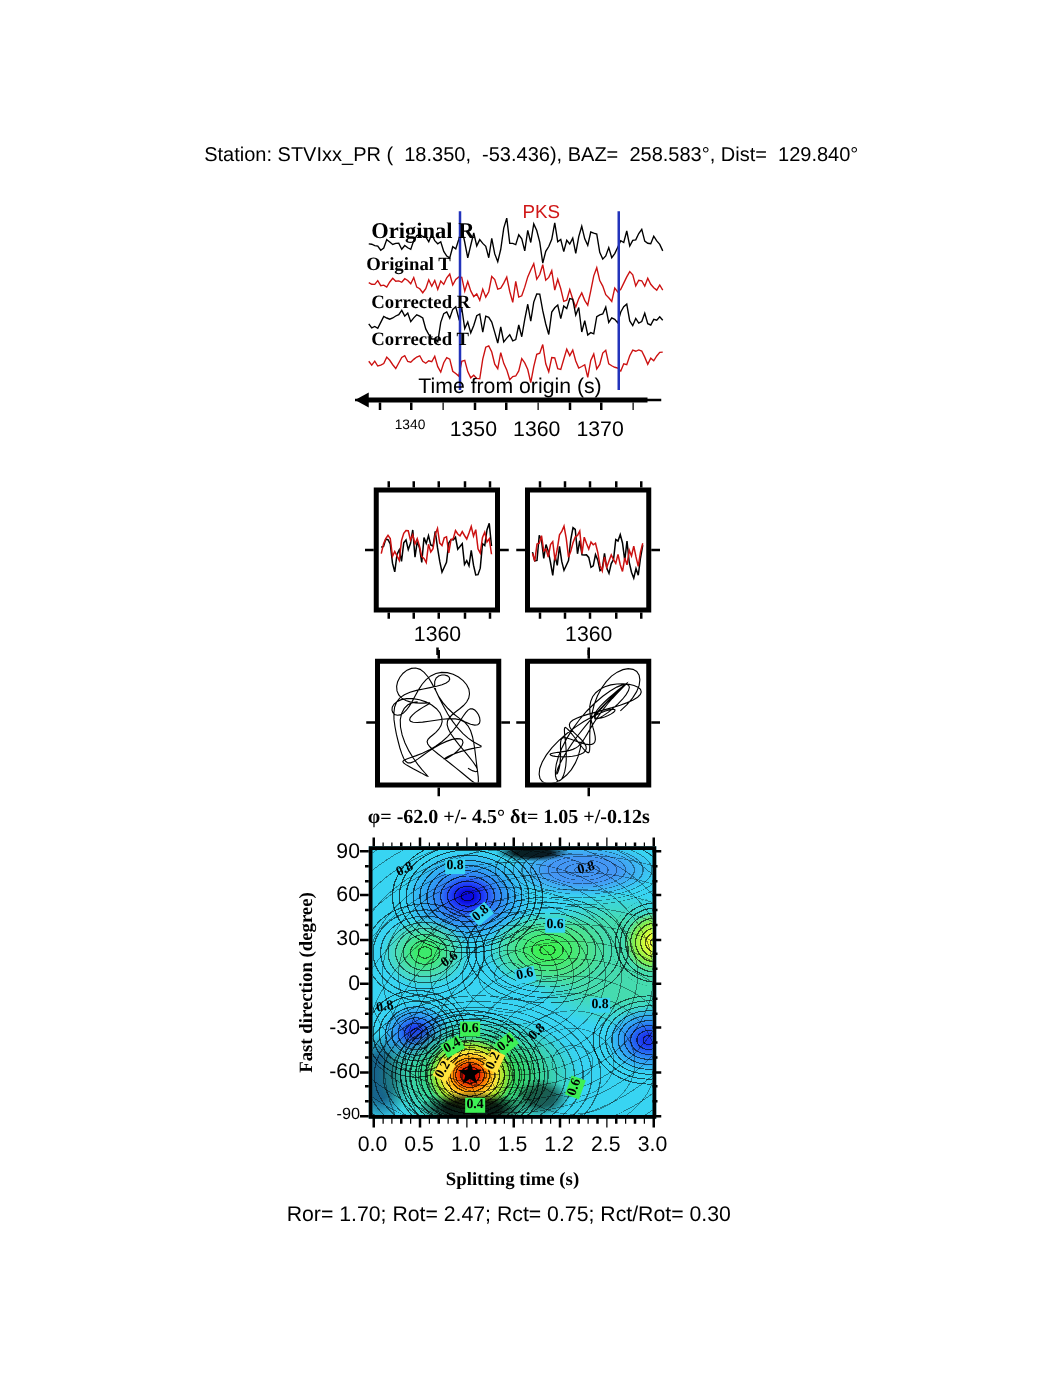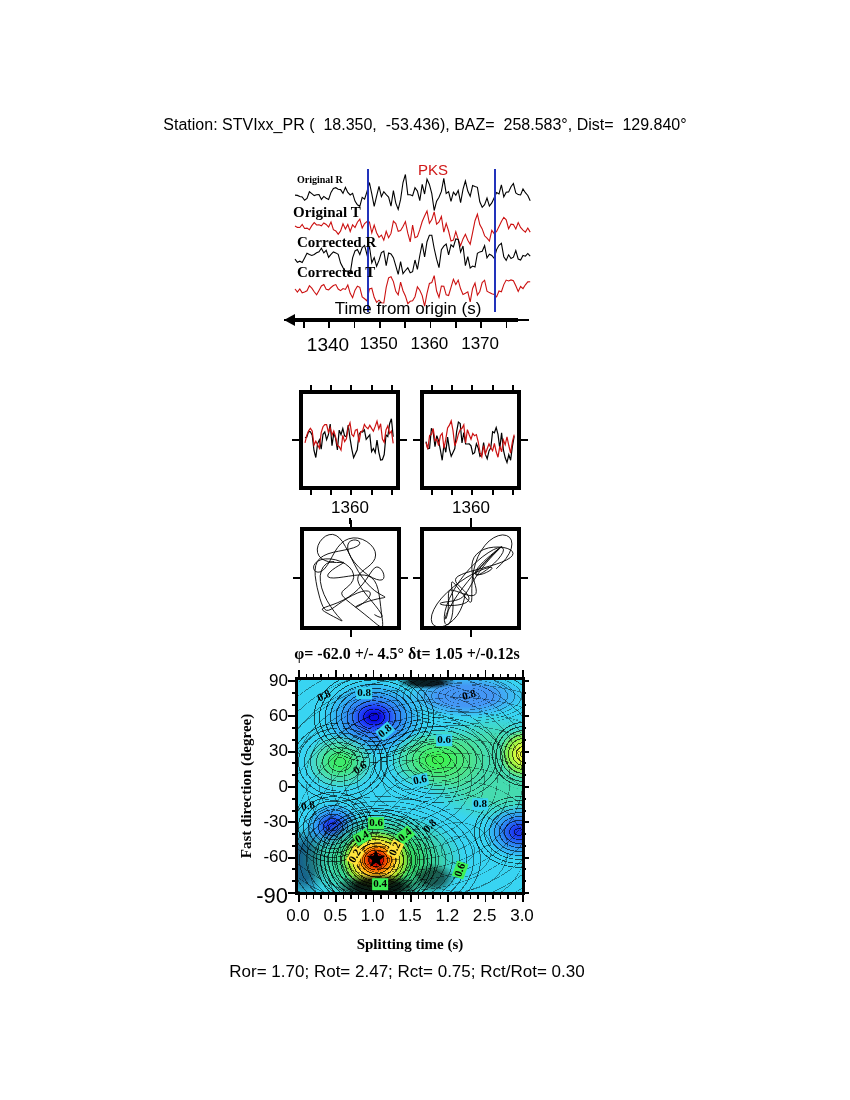--- a/index.html
+++ b/index.html
@@ -25,41 +25,41 @@
   <div class="abs" style="left:292px;top:163px;width:243px;height:158px;">
     <svg id="wf-top" width="243" height="155" viewBox="0 0 243 155">
         <polyline points="3.0,32.1 5.4,32.4 7.8,33.5 10.2,33.9 12.6,37.2 15.0,35.4 17.4,28.7 19.8,30.6 22.2,32.6 24.6,31.7 27.0,31.5 29.4,36.4 31.8,33.4 34.2,35.2 36.6,36.5 39.0,29.4 41.4,25.5 43.8,24.7 46.2,26.2 48.6,26.6 51.0,30.4 53.4,24.4 55.8,29.5 58.2,32.0 60.6,30.4 63.0,38.1 65.4,41.8 67.8,43.3 70.2,34.4 72.6,36.1 75.0,28.6 77.4,19.5 79.8,30.8 82.2,43.3 84.6,33.2 87.0,23.4 89.4,33.7 91.8,28.7 94.2,31.7 96.6,34.0 99.0,43.2 101.4,27.7 103.8,40.1 106.2,46.4 108.6,36.4 111.0,19.5 113.4,11.5 115.8,31.6 118.2,31.7 120.6,32.7 123.0,24.8 125.4,28.1 127.8,37.7 130.2,21.3 132.6,31.0 135.0,16.1 137.4,21.4 139.8,30.7 142.2,47.5 144.6,38.1 147.0,34.2 149.4,28.4 151.8,15.3 154.2,30.4 156.6,28.6 159.0,38.3 161.4,29.2 163.8,32.2 166.2,27.5 168.6,39.7 171.0,26.3 173.4,18.0 175.8,28.1 178.2,33.3 180.6,22.6 183.0,23.5 185.4,24.3 187.8,38.8 190.2,44.3 192.6,41.7 195.0,35.1 197.4,43.1 199.8,39.9 202.2,34.8 204.6,29.5 207.0,31.0 209.4,21.8 211.8,33.8 214.2,29.3 216.6,28.9 219.0,23.8 221.4,20.5 223.8,29.9 226.2,31.6 228.6,32.0 231.0,26.0 233.4,29.7 235.8,32.5 238.2,37.7" fill="none" stroke="#000000" stroke-width="1.1"></polyline>
         <polyline points="3.0,63.1 5.4,64.4 7.8,64.5 10.2,61.5 12.6,65.5 15.0,65.1 17.4,66.7 19.8,62.6 22.2,59.6 24.6,62.0 27.0,61.7 29.4,62.8 31.8,60.0 34.2,61.4 36.6,64.0 39.0,59.0 41.4,66.7 43.8,68.0 46.2,71.2 48.6,67.9 51.0,60.8 53.4,66.0 55.8,61.4 58.2,68.5 60.6,61.8 63.0,64.5 65.4,59.2 67.8,56.2 70.2,65.0 72.6,60.6 75.0,58.5 77.4,58.9 79.8,69.9 82.2,62.2 84.6,69.7 87.0,74.3 89.4,72.1 91.8,77.2 94.2,68.3 96.6,74.7 99.0,70.4 101.4,58.2 103.8,60.6 106.2,68.3 108.6,67.5 111.0,63.5 113.4,58.6 115.8,70.2 118.2,78.9 120.6,62.1 123.0,74.7 125.4,73.6 127.8,66.7 130.2,58.5 132.6,53.0 135.0,47.9 137.4,60.4 139.8,56.6 142.2,48.8 144.6,61.2 147.0,58.9 149.4,53.5 151.8,69.1 154.2,60.4 156.6,68.0 159.0,78.1 161.4,77.1 163.8,68.7 166.2,76.4 168.6,82.6 171.0,75.9 173.4,71.3 175.8,77.3 178.2,81.2 180.6,69.7 183.0,57.7 185.4,51.2 187.8,61.5 190.2,65.9 192.6,72.8 195.0,75.2 197.4,78.1 199.8,67.4 202.2,70.6 204.6,68.5 207.0,63.5 209.4,58.5 211.8,54.3 214.2,56.8 216.6,65.7 219.0,61.2 221.4,61.6 223.8,65.9 226.2,59.6 228.6,64.4 231.0,67.2 233.4,69.1 235.8,65.0 238.2,69.1" fill="none" stroke="#cc1111" stroke-width="1.1"></polyline>
         <polyline points="3.0,96.1 5.4,99.3 7.8,98.2 10.2,99.6 12.6,94.9 15.0,90.2 17.4,91.4 19.8,92.4 22.2,91.4 24.6,89.8 27.0,88.7 29.4,85.3 31.8,89.9 34.2,87.4 36.6,94.3 39.0,91.3 41.4,88.9 43.8,89.9 46.2,91.4 48.6,100.1 51.0,104.6 53.4,108.2 55.8,108.1 58.2,110.4 60.6,94.9 63.0,87.9 65.4,86.6 67.8,91.5 70.2,84.5 72.6,82.4 75.0,91.7 77.4,83.4 79.8,99.8 82.2,94.6 84.6,103.3 87.0,97.4 89.4,89.6 91.8,88.2 94.2,102.7 96.6,89.9 99.0,90.9 101.4,94.7 103.8,102.9 106.2,111.4 108.6,98.6 111.0,110.6 113.4,107.5 115.8,104.8 118.2,109.7 120.6,108.7 123.0,97.0 125.4,106.4 127.8,92.5 130.2,80.4 132.6,94.0 135.0,78.7 137.4,72.2 139.8,72.3 142.2,85.5 144.6,96.2 147.0,104.6 149.4,86.7 151.8,83.2 154.2,81.0 156.6,91.9 159.0,81.8 161.4,83.9 163.8,75.9 166.2,76.4 168.6,89.1 171.0,83.0 173.4,102.6 175.8,93.6 178.2,105.0 180.6,103.1 183.0,104.1 185.4,90.4 187.8,88.9 190.2,88.2 192.6,82.7 195.0,94.9 197.4,91.3 199.8,92.5 202.2,95.3 204.6,86.6 207.0,82.3 209.4,80.3 211.8,93.7 214.2,97.4 216.6,91.8 219.0,95.5 221.4,94.2 223.8,87.6 226.2,96.0 228.6,97.0 231.0,92.5 233.4,93.2 235.8,90.5 238.2,93.2" fill="none" stroke="#000000" stroke-width="1.1"></polyline>
         <polyline points="3.0,126.0 5.4,129.1 7.8,125.9 10.2,129.8 12.6,129.1 15.0,127.8 17.4,122.7 19.8,125.2 22.2,128.8 24.6,131.8 27.0,127.4 29.4,123.0 31.8,121.5 34.2,126.2 36.6,126.8 39.0,124.5 41.4,122.6 43.8,121.6 46.2,126.0 48.6,127.6 51.0,125.6 53.4,126.4 55.8,122.0 58.2,130.3 60.6,134.7 63.0,127.2 65.4,123.2 67.8,124.3 70.2,134.0 72.6,135.8 75.0,137.9 77.4,126.0 79.8,125.3 82.2,134.3 84.6,139.3 87.0,137.2 89.4,139.7 91.8,140.0 94.2,124.3 96.6,114.8 99.0,113.7 101.4,118.6 103.8,128.3 106.2,131.9 108.6,119.1 111.0,127.7 113.4,132.9 115.8,140.7 118.2,138.3 120.6,137.8 123.0,133.7 125.4,123.9 127.8,127.3 130.2,132.6 132.6,143.1 135.0,130.3 137.4,120.5 139.8,119.5 142.2,112.6 144.6,128.0 147.0,134.4 149.4,123.0 151.8,123.3 154.2,131.9 156.6,132.5 159.0,124.4 161.4,116.3 163.8,121.5 166.2,117.1 168.6,125.8 171.0,131.4 173.4,130.2 175.8,128.8 178.2,138.9 180.6,125.4 183.0,120.1 185.4,132.1 187.8,128.5 190.2,119.5 192.6,117.2 195.0,128.1 197.4,129.6 199.8,130.8 202.2,131.5 204.6,133.9 207.0,128.0 209.4,128.7 211.8,121.6 214.2,117.1 216.6,118.0 219.0,116.9 221.4,117.8 223.8,122.7 226.2,128.4 228.6,123.5 231.0,125.6 233.4,121.8 235.8,118.9 238.2,118.7" fill="none" stroke="#cc1111" stroke-width="1.1"></polyline>
       </svg>
     <div class="abs" style="left:75px;top:6px;width:2px;height:143px;background:#2233bb;"></div>
     <div class="abs" style="left:202px;top:6px;width:2px;height:143px;background:#2233bb;"></div>
     <div class="abs" style="left:126px;top:-2px;font-size:15px;color:#d01818;">PKS</div>
-    <div class="abs serifb" style="left:5px;top:11px;font-size:10px;">Original R</div>
+    <div class="abs serifb" style="left:5px;top:11px;font-size:18px;">Original R</div>
     <div class="abs serifb" style="left:1px;top:41px;font-size:15px;">Original T</div>
     <div class="abs serifb" style="left:5px;top:71px;font-size:15px;">Corrected R</div>
     <div class="abs serifb" style="left:5px;top:101px;font-size:15px;">Corrected T</div>
   </div>
 
   <div class="abs ctr" style="top:299px;left:-17px;font-size:17px;">Time from origin (s)</div>
   <div class="abs" style="left:284px;top:319px;width:245px;height:1.5px;background:#000;"></div>
   <div class="abs" style="left:291px;top:318px;width:227px;height:4px;background:#000;"></div>
   <div class="abs" style="left:284px;top:314px;width:0;height:0;border-top:6px solid transparent;border-bottom:6px solid transparent;border-right:11px solid #000;"></div>
   <div id="time-ticks">
       <div class="abs" style="left: 303px; top: 322px; width: 1.6px; height: 6px; background: rgb(0, 0, 0);"></div>
       <div class="abs" style="left: 328.3px; top: 322px; width: 1.6px; height: 6px; background: rgb(0, 0, 0);"></div>
       <div class="abs" style="left: 353.7px; top: 322px; width: 1.6px; height: 6px; background: rgb(0, 0, 0);"></div>
       <div class="abs" style="left: 379px; top: 322px; width: 1.6px; height: 6px; background: rgb(0, 0, 0);"></div>
       <div class="abs" style="left: 404.3px; top: 322px; width: 1.6px; height: 6px; background: rgb(0, 0, 0);"></div>
       <div class="abs" style="left: 429.6px; top: 322px; width: 1.6px; height: 6px; background: rgb(0, 0, 0);"></div>
       <div class="abs" style="left: 455px; top: 322px; width: 1.6px; height: 6px; background: rgb(0, 0, 0);"></div>
       <div class="abs" style="left: 480.3px; top: 322px; width: 1.6px; height: 6px; background: rgb(0, 0, 0);"></div>
       <div class="abs" style="left: 505.6px; top: 322px; width: 1.6px; height: 6px; background: rgb(0, 0, 0);"></div>
-      <div class="abs" style="left: 303px; top: 334px; width: 50px; text-align: center; font-size: 19px;">1340</div>
+      <div class="abs" style="left: 303px; top: 334px; width: 50px; text-align: center; font-size: 11px;">1340</div>
       <div class="abs" style="left: 353.7px; top: 334px; width: 50px; text-align: center; font-size: 17px;">1350</div>
       <div class="abs" style="left: 404.4px; top: 334px; width: 50px; text-align: center; font-size: 17px;">1360</div>
       <div class="abs" style="left: 455.1px; top: 334px; width: 50px; text-align: center; font-size: 17px;">1370</div>
     </div>
 
   <div class="wavebox" style="left:299px;top:390px;width:93px;height:92px;">
     <svg id="fs-left" width="93" height="92" viewBox="0 0 93 92">
         <polyline points="2.0,43.8 3.8,43.1 5.6,37.4 7.4,37.8 9.2,41.1 11.0,56.5 12.8,63.5 14.6,49.6 16.4,45.9 18.2,55.1 20.0,40.3 21.8,37.9 23.6,45.7 25.4,40.6 27.2,30.0 29.0,51.7 30.8,39.2 32.6,44.4 34.4,55.9 36.2,36.1 38.0,40.7 39.8,34.5 41.6,41.9 43.4,42.8 45.2,31.1 47.0,44.1 48.8,55.1 50.6,63.7 52.4,59.8 54.2,55.8 56.0,40.5 57.8,37.7 59.6,38.0 61.4,35.8 63.2,45.4 65.0,43.2 66.8,40.9 68.6,57.6 70.4,54.5 72.2,58.6 74.0,46.2 75.8,58.1 77.6,66.0 79.4,65.7 81.2,60.5 83.0,41.0 84.8,42.5 86.6,29.7 88.4,24.7 90.2,42.8" fill="none" stroke="#000000" stroke-width="1.2"></polyline>
         <polyline points="2.0,48.9 3.8,41.1 5.6,36.9 7.4,34.3 9.2,36.9 11.0,51.1 12.8,47.2 14.6,50.8 16.4,54.3 18.2,38.5 20.0,32.7 21.8,30.5 23.6,30.6 25.4,38.2 27.2,33.8 29.0,41.1 30.8,36.9 32.6,43.0 34.4,51.3 36.2,52.7 38.0,56.0 39.8,41.4 41.6,47.6 43.4,44.9 45.2,33.5 47.0,28.8 48.8,40.5 50.6,42.4 52.4,36.2 54.2,35.4 56.0,48.4 57.8,37.7 59.6,36.9 61.4,30.4 63.2,33.2 65.0,34.7 66.8,31.3 68.6,34.4 70.4,37.2 72.2,32.4 74.0,27.2 75.8,34.9 77.6,29.7 79.4,45.0 81.2,48.4 83.0,36.0 84.8,31.8 86.6,39.5 88.4,37.0 90.2,49.4" fill="none" stroke="#cc1111" stroke-width="1.2"></polyline>
       </svg>
@@ -275,21 +275,21 @@
       <div class="abs" style="left: 288px; top: 892px; width: 7px; height: 2px; background: rgb(0, 0, 0);"></div>
       <div class="abs" style="left: 522px; top: 892px; width: 7px; height: 2px; background: rgb(0, 0, 0);"></div>
     </div>
   <div id="contour-ticklabels">
       <div class="abs" style="left: 230px; top: 670.5px; width: 58px; text-align: right; font-size: 17px;">90</div>
       <div class="abs" style="left: 230px; top: 705.8px; width: 58px; text-align: right; font-size: 17px;">60</div>
       <div class="abs" style="left: 230px; top: 741.2px; width: 58px; text-align: right; font-size: 17px;">30</div>
       <div class="abs" style="left: 230px; top: 776.5px; width: 58px; text-align: right; font-size: 17px;">0</div>
       <div class="abs" style="left: 230px; top: 811.8px; width: 58px; text-align: right; font-size: 17px;">-30</div>
       <div class="abs" style="left: 230px; top: 847.1px; width: 58px; text-align: right; font-size: 17px;">-60</div>
-      <div class="abs" style="left: 230px; top: 882.5px; width: 58px; text-align: right; font-size: 22px;">-90</div>
+      <div class="abs" style="left: 230px; top: 882.5px; width: 58px; text-align: right; font-size: 13px;">-90</div>
       <div class="abs" style="left: 278px; top: 906px; width: 40px; text-align: center; font-size: 17px;">0.0</div>
       <div class="abs" style="left: 315.3px; top: 906px; width: 40px; text-align: center; font-size: 17px;">0.5</div>
       <div class="abs" style="left: 352.7px; top: 906px; width: 40px; text-align: center; font-size: 17px;">1.0</div>
       <div class="abs" style="left: 390px; top: 906px; width: 40px; text-align: center; font-size: 17px;">1.5</div>
       <div class="abs" style="left: 427.3px; top: 906px; width: 40px; text-align: center; font-size: 17px;">1.2</div>
       <div class="abs" style="left: 464.6px; top: 906px; width: 40px; text-align: center; font-size: 17px;">2.5</div>
       <div class="abs" style="left: 502px; top: 906px; width: 40px; text-align: center; font-size: 17px;">3.0</div>
     </div>
 
   <div class="abs ctr serifb" style="top:936px;left:-15px;font-size:15px;">Splitting time (s)</div>

